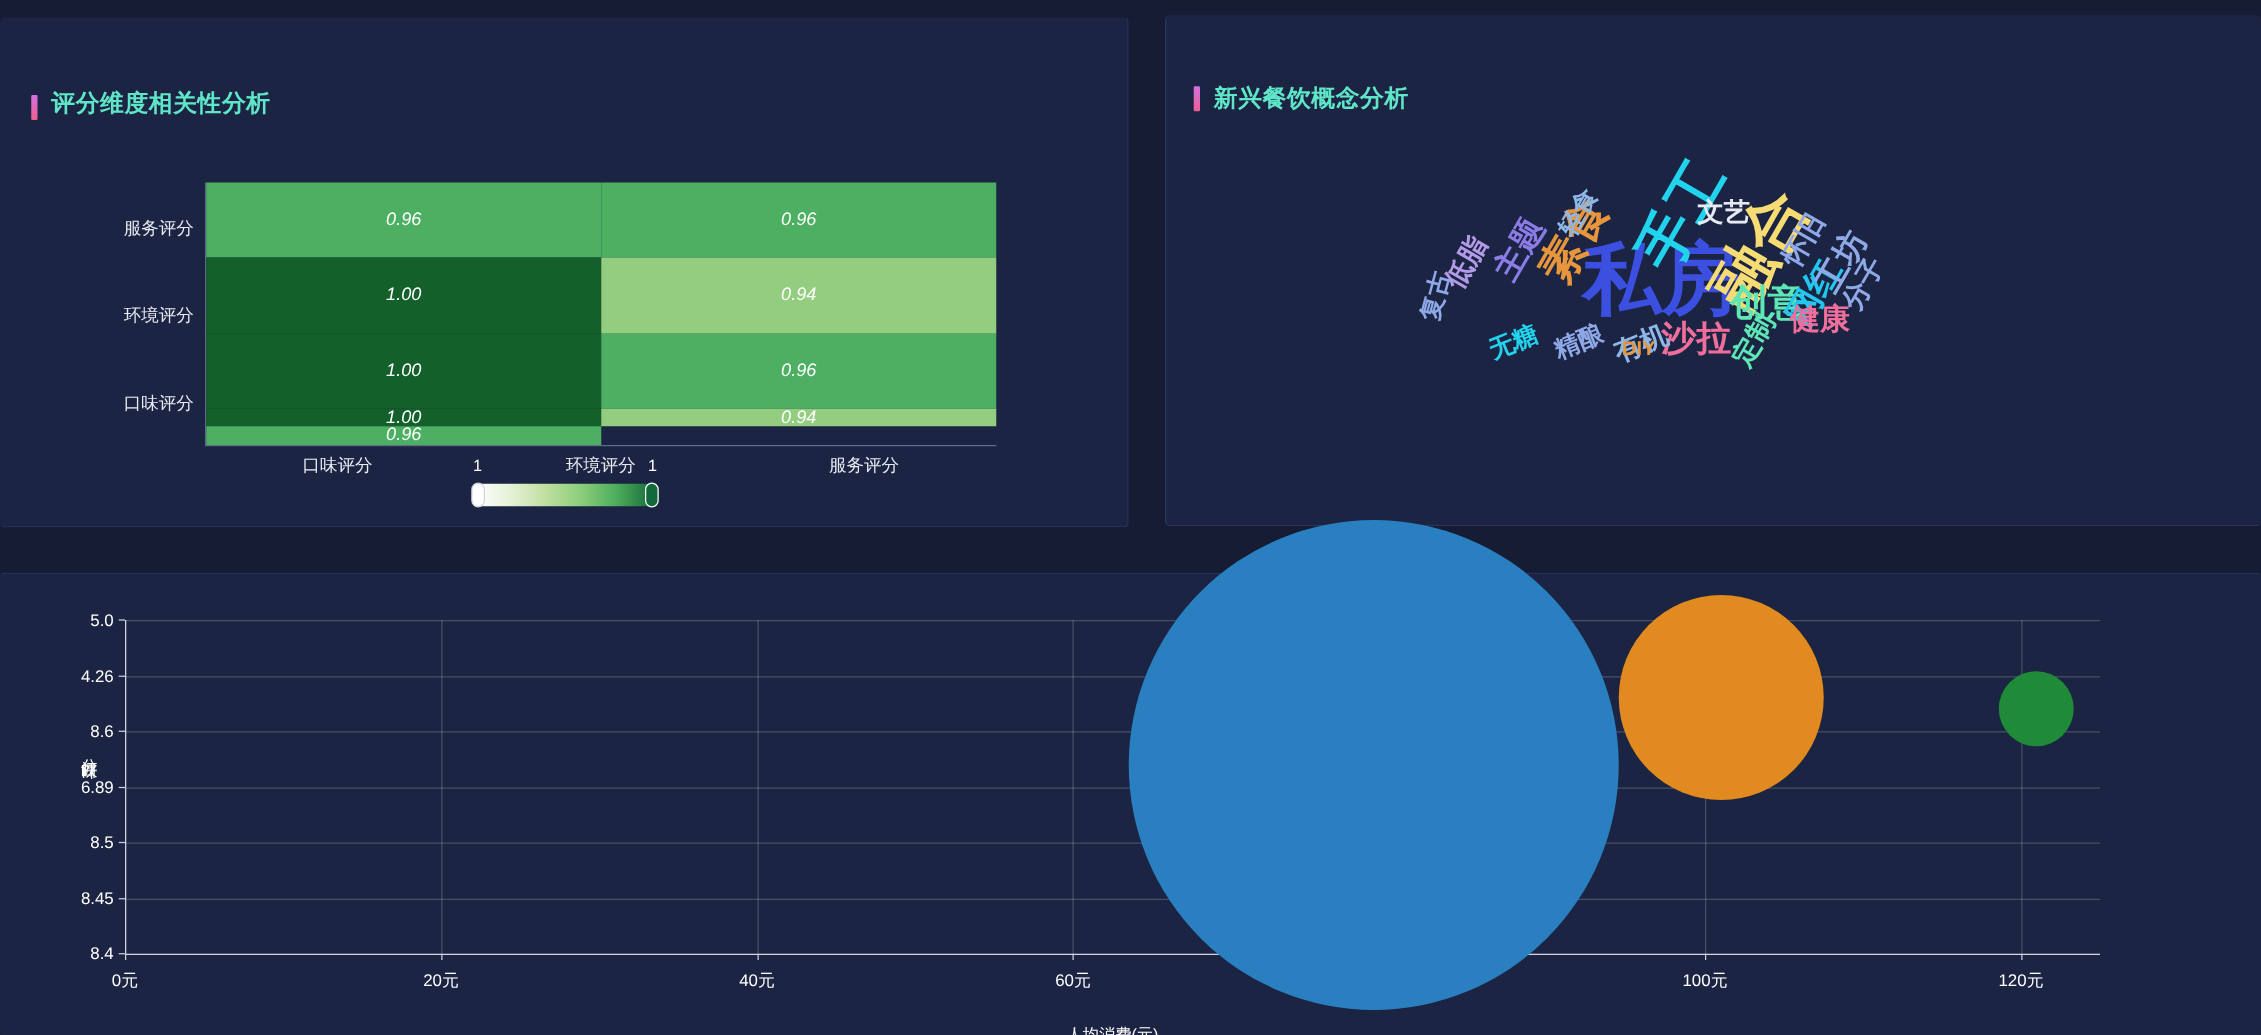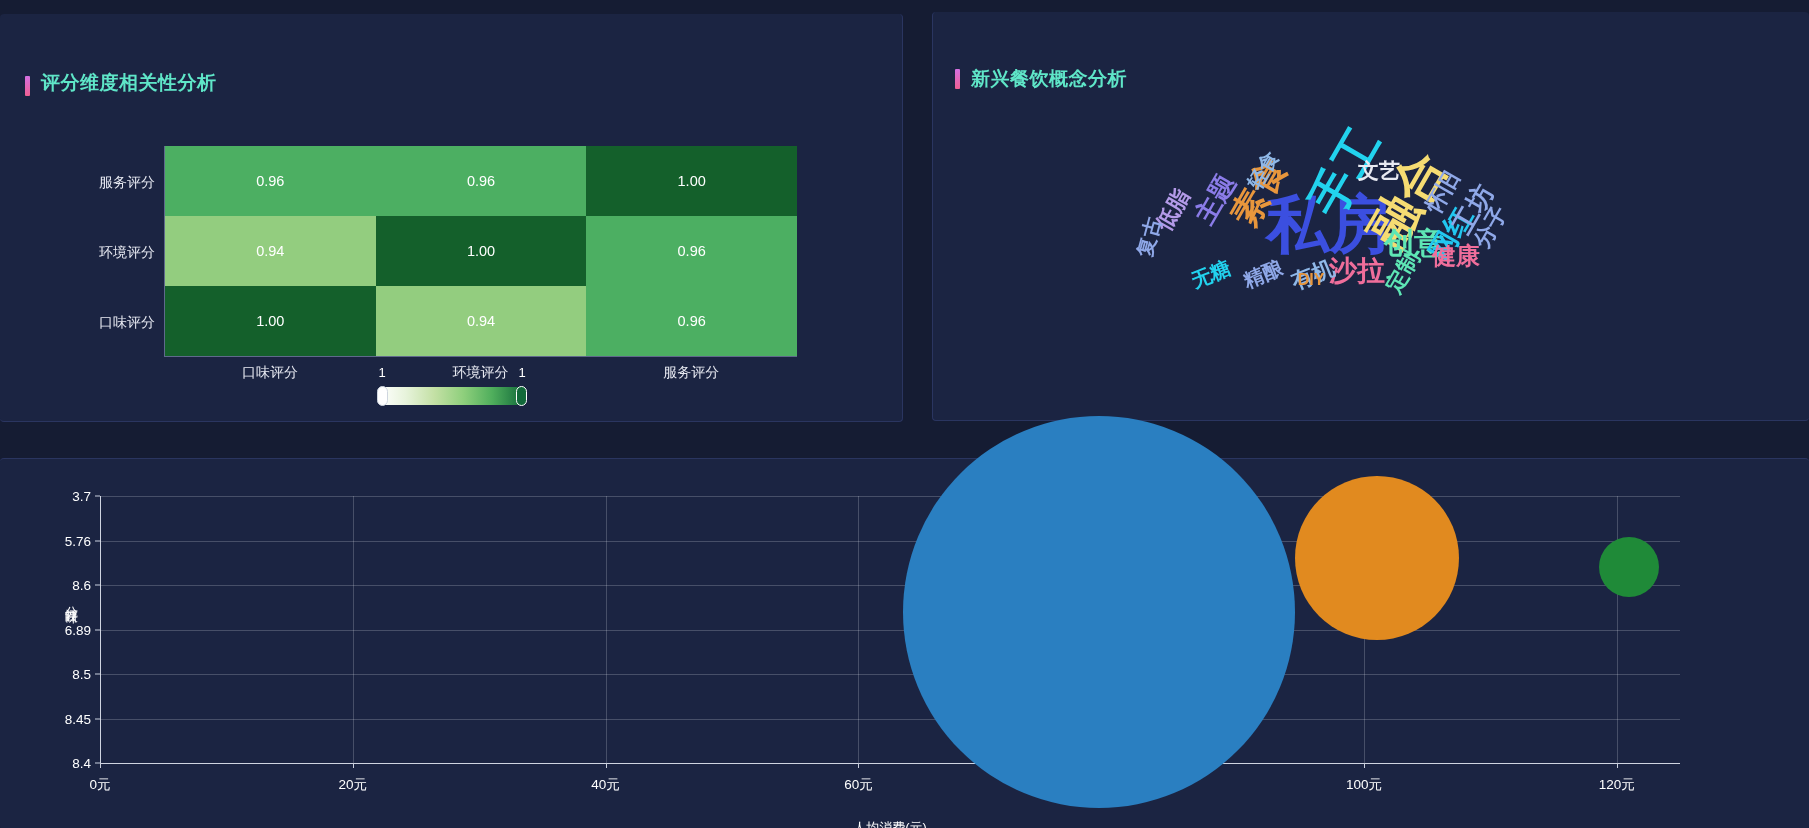--- a/index.html
+++ b/index.html
@@ -52,22 +52,23 @@
   #heatmap-wrap {
     position: absolute;
     left: 165px; top: 132px;
     width: 632px; height: 210px;
   }
   #heatmap-grid {
     position: absolute;
     left: 0; top: 0;
     width: 632px; height: 210px;
     display: grid;
-    grid-template-columns: repeat(3, 1fr);
+    grid-template-columns: repeat(2, 1fr);
     grid-template-rows: repeat(3, 1fr);
+    font-style: italic;
   }
   .hm-cell {
     display: flex;
     align-items: center;
     justify-content: center;
     color: #ffffff;
     font-size: 14.5px;
     line-height: 1;
   }
   .hm-ylabel {
@@ -297,23 +298,23 @@
           <div class="bp-ytick" style="top: 267px;">8.4</div>
           <div class="bp-ytick-mark" style="top: 267px;"></div>
           <div class="bp-ytick" style="top: 222.5px;">8.45</div>
           <div class="bp-ytick-mark" style="top: 222.5px;"></div>
           <div class="bp-ytick" style="top: 178px;">8.5</div>
           <div class="bp-ytick-mark" style="top: 178px;"></div>
           <div class="bp-ytick" style="top: 133.5px;">6.89</div>
           <div class="bp-ytick-mark" style="top: 133.5px;"></div>
           <div class="bp-ytick" style="top: 89px;">8.6</div>
           <div class="bp-ytick-mark" style="top: 89px;"></div>
-          <div class="bp-ytick" style="top: 44.5px;">5.76</div>
+          <div class="bp-ytick" style="top: 44.5px;">4.26</div>
           <div class="bp-ytick-mark" style="top: 44.5px;"></div>
-          <div class="bp-ytick" style="top: 0px;">3.7</div>
+          <div class="bp-ytick" style="top: 0px;">5.0</div>
           <div class="bp-ytick-mark" style="top: 0px;"></div>
         </div>
       <div id="bp-xticks">
           <div class="bp-xtick" style="left: 0px;">0元</div>
           <div class="bp-xtick-mark" style="left: 0px; top: 267px;"></div>
           <div class="bp-xtick" style="left: 252.8px;">20元</div>
           <div class="bp-xtick-mark" style="left: 252.8px; top: 267px;"></div>
           <div class="bp-xtick" style="left: 505.6px;">40元</div>
           <div class="bp-xtick-mark" style="left: 505.6px; top: 267px;"></div>
           <div class="bp-xtick" style="left: 758.4px;">60元</div>

